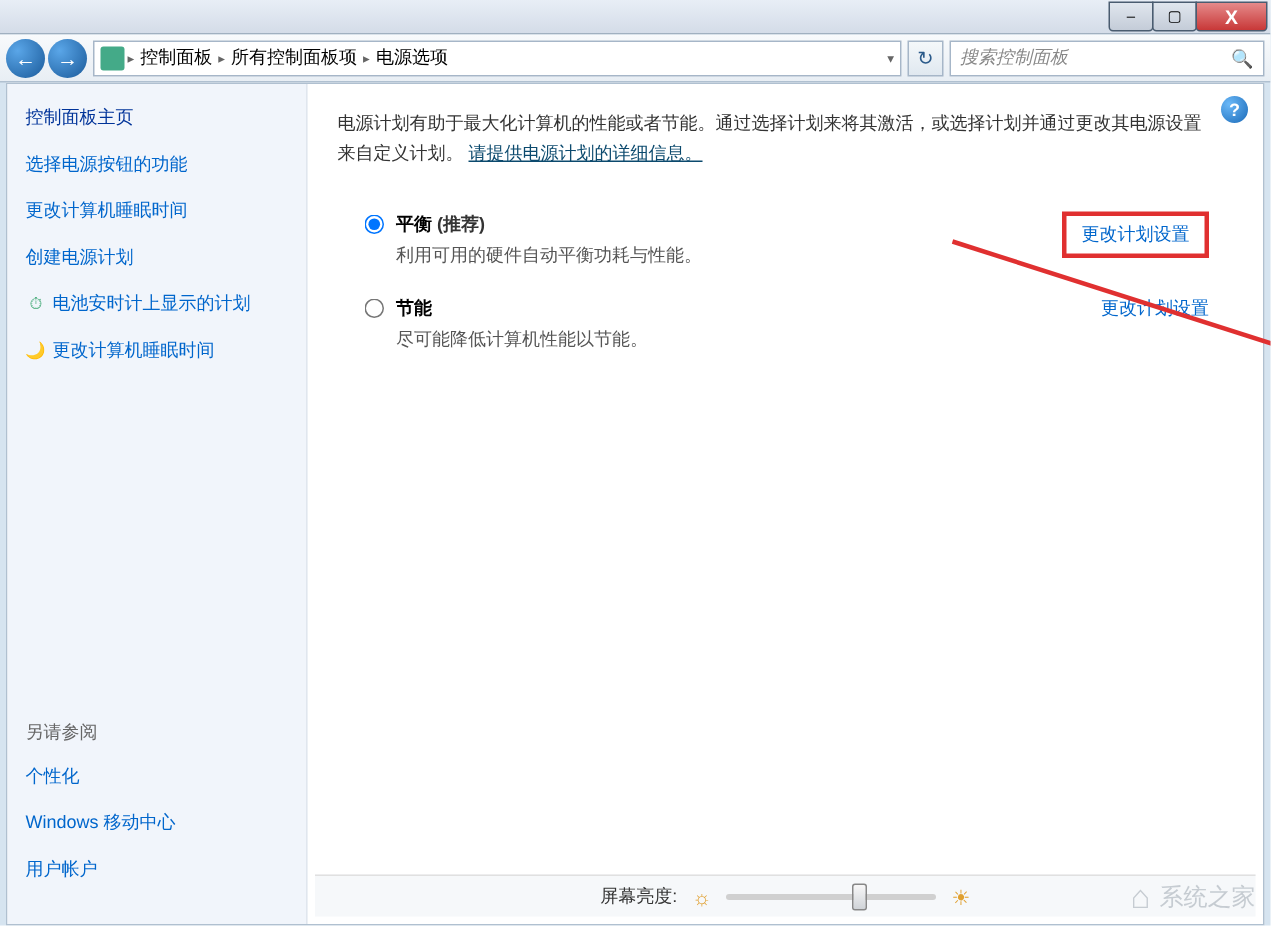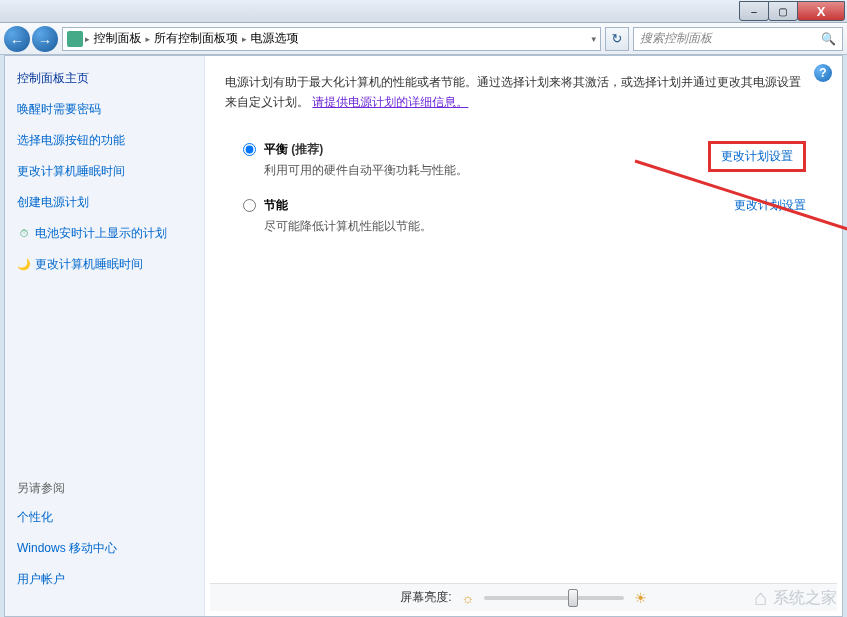--- a/index.html
+++ b/index.html
@@ -28,21 +28,21 @@
 .sidebar { width: 200px; background: #f1f5fb; border-right: 1px solid #e0e6ee; padding: 14px 12px; font-size: 12px; display: flex; flex-direction: column; }
 .sidebar .heading { color: #003399; font-size: 12px; margin-bottom: 14px; }
 .sidebar .link { color: #0066cc; margin-bottom: 14px; cursor: pointer; display: flex; align-items: center; gap: 4px; }
 .sidebar .link .ico { width: 14px; height: 14px; display: inline-flex; align-items: center; justify-content: center; color: #4a7; font-size: 11px; }
 .sidebar .spacer { flex: 1; }
 .sidebar .also { color: #666; font-size: 12px; margin-bottom: 12px; }
 
 .main { flex: 1; padding: 16px 36px 0 20px; font-size: 12px; color: #333; position: relative; display: flex; flex-direction: column; }
 .main h1 { color: #003399; font-size: 14px; font-weight: normal; margin-bottom: 10px; }
 .main .desc { line-height: 1.7; margin-bottom: 20px; }
-.main .desc a { color: #6d28d9; text-decoration: underline; cursor: pointer; }
+.main .desc a { color: #0c4a6e; text-decoration: underline; cursor: pointer; }
 
 .section-label { color: #333; margin-bottom: 8px; position: relative; }
 .section-label::after { content: ""; position: absolute; left: 120px; right: 0; top: 50%; border-top: 1px solid #d8d8d8; }
 .section-label.expand::after { right: 28px; }
 
 .plan { display: flex; align-items: flex-start; padding: 8px 0 10px 18px; }
 .plan .radio { margin-right: 8px; margin-top: 2px; }
 .plan .body { flex: 1; }
 .plan .name { font-weight: bold; color: #000; }
 .plan .rec { font-weight: bold; }
@@ -102,23 +102,20 @@
   <div class="refresh-btn">↻</div>
   <div class="search-box">
     <span>搜索控制面板</span>
     <span class="mag">🔍</span>
   </div>
 </div>
 
 <div class="content">
   <div class="sidebar">
     <div class="heading">控制面板主页</div>
-    <div class="link">
-        <span>唤醒时需要密码</span>
-      </div>
     <div class="link">
         <span>选择电源按钮的功能</span>
       </div>
     <div class="link">
         <span>更改计算机睡眠时间</span>
       </div>
     <div class="link">
         <span>创建电源计划</span>
       </div>
     <div class="link">

